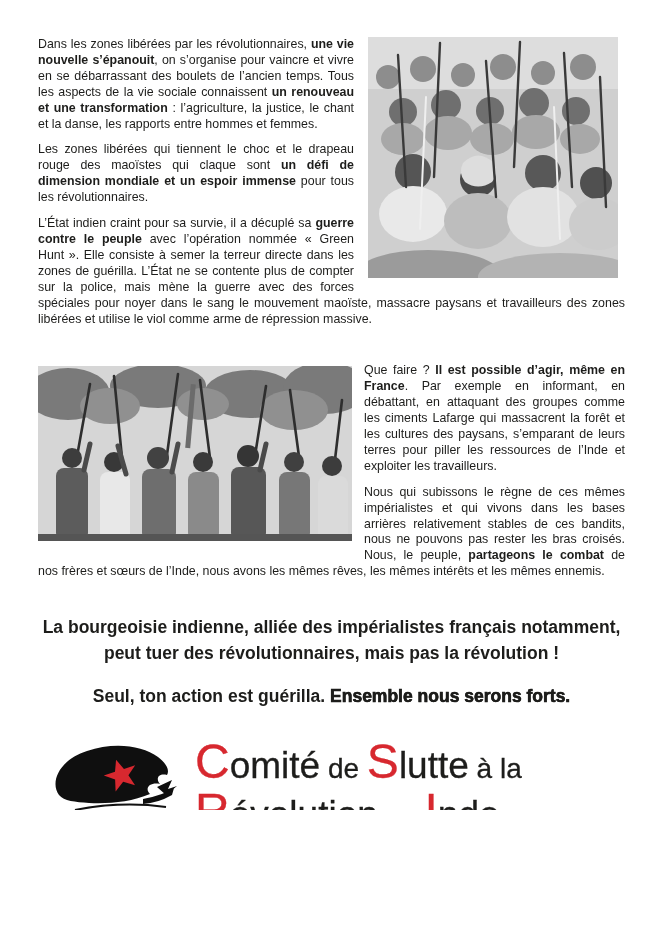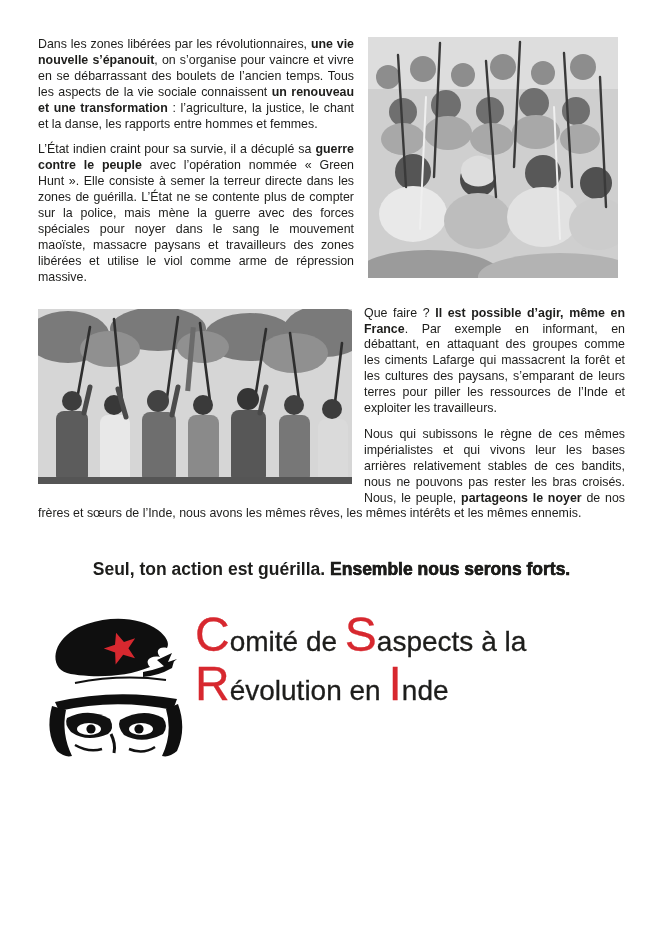--- a/index.html
+++ b/index.html
@@ -15,33 +15,33 @@
   }
   
   .flow{ text-align:justify; font-size:12.4px; line-height:15.9px; }
   .flow p{ margin:0 0 10px 0; }
   .flow b{ font-weight:700; }
   figure{ margin:0; }
   .photo{ background:#cccccc; overflow:hidden; }
   .photo svg{ display:block; }
   .photo-right{ float:right; width:250px; height:241px; margin:0 7px 8px 14px; }
   .photo-left{ float:left; width:314px; height:175px; margin:3px 12px 8px 0; }
-  .block2{ margin-top:10px; }
+  .block2{ margin-top:26px; }
   .clear{ clear:both; }
   
   .slogans{ margin-top:24px; text-align:center; font-weight:700; font-size:17.5px; line-height:26px; }
   .slogan{ margin:0 0 17px 0; }
   .heavy{ -webkit-text-stroke:0.55px #1d1d1b; text-shadow:0 0 0.5px #1d1d1b; }
   
   .footer{ margin-top:28px; display:flex; align-items:flex-start; }
   .logo{ width:140px; height:150px; flex:0 0 auto; margin-left:7px; }
   .brand{ margin-left:10px; white-space:nowrap; }
   .brand-line{ line-height:49px; height:49px; -webkit-text-stroke:0.3px #1d1d1b; }
   .cap-red{ color:#d7282f; font-size:48px; -webkit-text-stroke:0.3px #d7282f; }
-  .t-big{ font-size:28px; }
+  .t-big{ font-size:37px; }
   .t-small{ font-size:28px; }
 </style>
 </head>
 <body>
 
 <div class="page">
 
   <section class="flow">
     <figure class="photo photo-right">
       <svg width="250" height="241" viewBox="0 0 250 241">
@@ -92,20 +92,21 @@
           <line x1="58" y1="60" x2="52" y2="192"></line>
           <line x1="186" y1="70" x2="192" y2="202"></line>
         </g>
         <ellipse cx="60" cy="237" rx="72" ry="24" fill="#9b9b9b"></ellipse>
         <ellipse cx="192" cy="240" rx="82" ry="24" fill="#b3b3b3"></ellipse>
       </svg>
     </figure>
 
     <p><span>Dans les zones libérées par les révolutionnaires, </span><b>une vie nouvelle s’épanouit</b><span>, on s’organise pour vaincre et vivre en se débarrassant des boulets de l’ancien temps. Tous les aspects de la vie sociale connaissent </span><b>un renouveau et une transformation</b><span>&nbsp;: l’agriculture, la justice, le chant et la danse, les rapports entre hommes et femmes.</span></p>
 
+    <p><span>Les zones libérées qui tiennent le choc et le drapeau rouge des maoïstes qui claque sont </span><b>un défi de dimension mondiale et un espoir immense</b><span> pour tous les révolutionnaires.</span></p>
 
     <p><span>L’État indien craint pour sa survie, il a décuplé sa </span><b>guerre contre le peuple</b><span> avec l’opération nommée «&nbsp;Green Hunt&nbsp;». Elle consiste à semer la terreur directe dans les zones de guérilla. L’État ne se contente plus de compter sur la police, mais mène la guerre avec des forces spéciales pour noyer dans le sang le mouvement maoïste, massacre paysans et travailleurs des zones libérées et utilise le viol comme arme de répression massive.</span></p>
     <div class="clear"></div>
   </section>
 
   <section class="flow block2">
     <figure class="photo photo-left">
       <svg width="314" height="175" viewBox="0 0 314 175">
         <rect width="314" height="175" fill="#d6d6d6"></rect>
         <g fill="#7a7a7a">
@@ -150,25 +151,29 @@
           <line x1="88" y1="108" x2="80" y2="80"></line>
           <line x1="134" y1="106" x2="140" y2="78"></line>
           <line x1="222" y1="104" x2="228" y2="78"></line>
         </g>
         <rect y="168" width="314" height="7" fill="#555555"></rect>
       </svg>
     </figure>
 
     <p><span>Que faire&nbsp;? </span><b>Il est possible d’agir, même en France</b><span>. Par exemple en informant, en débattant, en attaquant des groupes comme les ciments Lafarge qui massacrent la forêt et les cultures des paysans, s’emparant de leurs terres pour piller les ressources de l’Inde et exploiter les travailleurs.</span></p>
 
-    <p><span>Nous qui subissons le règne de ces mêmes impérialistes et qui vivons leur les bases arrières relativement stables de ces bandits, nous ne pouvons pas rester les bras croisés. Nous, le peuple, </span><b>partageons le noyer</b><span> de nos frères et sœurs de l’Inde, nous avons les mêmes rêves, les mêmes intérêts et les mêmes ennemis.</span></p>
+    <p><span>Nous qui subissons le règne de ces mêmes impérialistes et qui vivons dans les bases arrières relativement stables de ces bandits, nous ne pouvons pas rester les bras croisés. Nous, le peuple, </span><b>partageons le combat</b><span> de nos frères et sœurs de l’Inde, nous avons les mêmes rêves, les mêmes intérêts et les mêmes ennemis.</span></p>
     <div class="clear"></div>
   </section>
 
   <section class="slogans">
+    <div class="slogan">
+      <div>La bourgeoisie indienne, alliée des impérialistes français notamment,</div>
+      <div>peut tuer des révolutionnaires, mais pas la révolution&nbsp;!</div>
+    </div>
     <div class="slogan">
       <span>Seul, ton action est guérilla. </span><span class="heavy">Ensemble nous serons forts.</span>
     </div>
   </section>
 
   <section class="footer">
     <svg class="logo" viewBox="0 0 140 150">
       <path d="M14,58 C4,44 16,22 42,14 C68,5 97,8 113,20 C121,26 125,33 122,38 C114,36 110,41 115,47 C105,45 99,51 105,57 C86,65 64,67 44,66 C30,65 19,64 14,58 Z" fill="#0f0f0f"></path>
       <path d="M112,50 l15,-7 -4,9 9,-3 -11,9 z" fill="#0f0f0f"></path>
       <path d="M98,62 q21,-4 31,-11 l-2,7 q-14,8 -29,9 z" fill="#0f0f0f"></path>
@@ -184,19 +189,19 @@
       <ellipse cx="44" cy="119" rx="12" ry="6" fill="#ffffff"></ellipse>
       <circle cx="46" cy="119" r="4.6" fill="#0b0b0b"></circle>
       <ellipse cx="96" cy="119" rx="12" ry="6" fill="#ffffff"></ellipse>
       <circle cx="94" cy="119" r="4.6" fill="#0b0b0b"></circle>
       <path d="M66,124 q5,10 3,19" stroke="#111111" stroke-width="3" fill="none"></path>
       <path d="M30,135 q14,8 27,4" stroke="#111111" stroke-width="2.5" fill="none"></path>
       <path d="M84,139 q14,6 26,-2" stroke="#111111" stroke-width="2.5" fill="none"></path>
     </svg>
 
     <div class="brand">
-      <div class="brand-line"><span class="cap-red">C</span><span class="t-big">omité</span><span class="t-small"> de </span><span class="cap-red">S</span><span class="t-big">aspects</span><span class="t-small"> à la</span></div>
+      <div class="brand-line"><span class="cap-red">C</span><span class="t-big">omité</span><span class="t-small"> de </span><span class="cap-red">S</span><span class="t-big">lutte</span><span class="t-small"> à la</span></div>
       <div class="brand-line"><span class="cap-red">R</span><span class="t-big">évolution</span><span class="t-small"> en </span><span class="cap-red">I</span><span class="t-big">nde</span></div>
 
     </div>
   </section>
 
 </div>
 
 </body></html>

